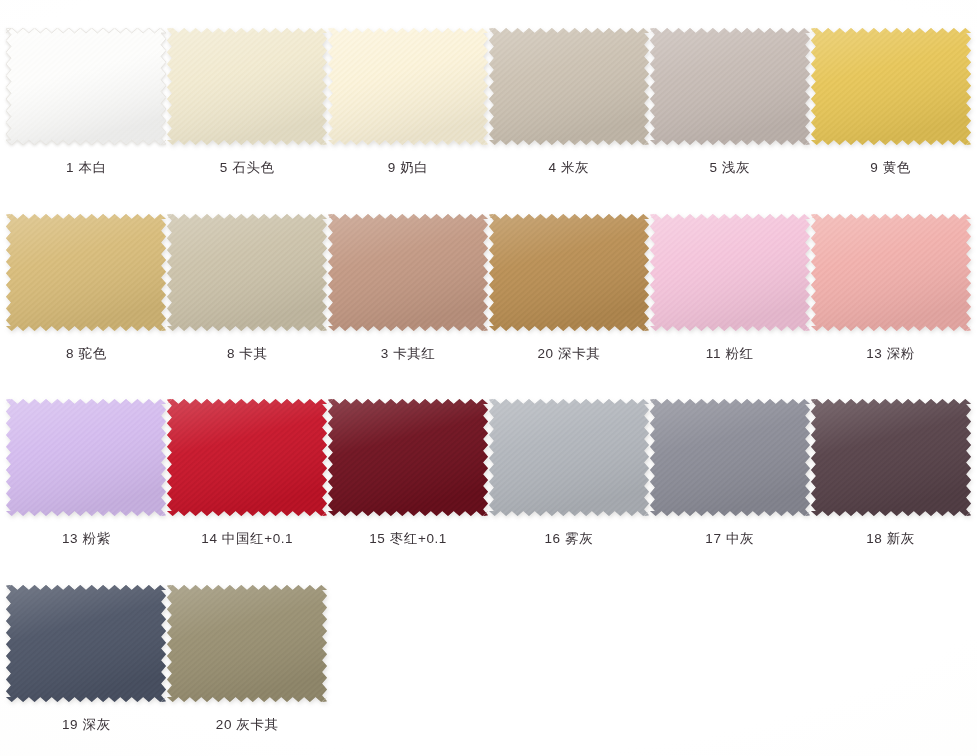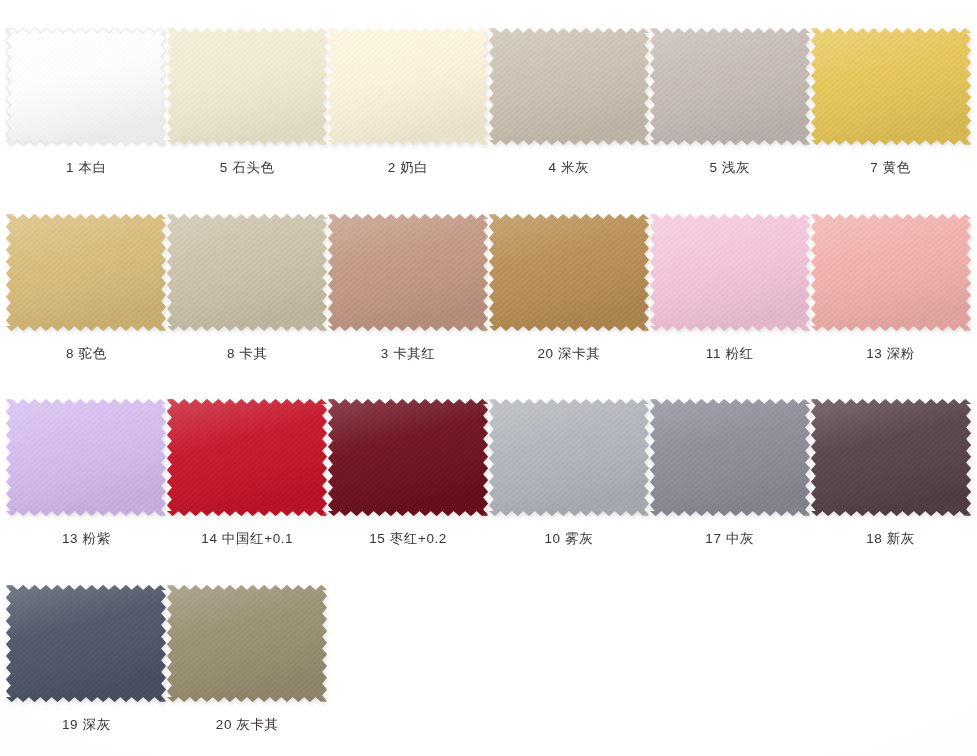--- a/index.html
+++ b/index.html
@@ -147,21 +147,21 @@
                 <path d="M0.00,5.00L5.71,0.00L11.43,5.00L17.14,0.00L22.86,5.00L28.57,0.00L34.29,5.00L40.00,0.00L45.71,5.00L51.43,0.00L57.14,5.00L62.86,0.00L68.57,5.00L74.29,0.00L80.00,5.00L85.71,0.00L91.43,5.00L97.14,0.00L102.86,5.00L108.57,0.00L114.29,5.00L120.00,0.00L125.71,5.00L131.43,0.00L137.14,5.00L142.86,0.00L148.57,5.00L154.29,0.00L160.00,5.00L155.00,5.00L160.00,10.85L155.00,16.70L160.00,22.55L155.00,28.40L160.00,34.25L155.00,40.10L160.00,45.95L155.00,51.80L160.00,57.65L155.00,63.50L160.00,69.35L155.00,75.20L160.00,81.05L155.00,86.90L160.00,92.75L155.00,98.60L160.00,104.45L155.00,110.30L160.00,116.15L155.00,117.00L160.00,112.00L154.29,117.00L148.57,112.00L142.86,117.00L137.14,112.00L131.43,117.00L125.71,112.00L120.00,117.00L114.29,112.00L108.57,117.00L102.86,112.00L97.14,117.00L91.43,112.00L85.71,117.00L80.00,112.00L74.29,117.00L68.57,112.00L62.86,117.00L57.14,112.00L51.43,117.00L45.71,112.00L40.00,117.00L34.29,112.00L28.57,117.00L22.86,112.00L17.14,117.00L11.43,112.00L5.71,117.00L0.00,112.00L5.00,112.00L0.00,106.15L5.00,100.30L0.00,94.45L5.00,88.60L0.00,82.75L5.00,76.90L0.00,71.05L5.00,65.20L0.00,59.35L5.00,53.50L0.00,47.65L5.00,41.80L0.00,35.95L5.00,30.10L0.00,24.25L5.00,18.40L0.00,12.55L5.00,6.70L0.00,0.85L5.00,0.00Z"></path>
               </clipPath>
             </defs>
             <g clip-path="url(#sw2-clip)">
               <rect width="160" height="117" fill="#fcf4dc"></rect>
               <rect width="160" height="117" fill="url(#sw2-twill)" opacity="0.5"></rect>
               <rect width="160" height="117" fill="url(#sw2-lg)"></rect>
             </g>
           </svg>
         </div>
-        <div class="swatch-label">2 奶白</div>
+        <div class="swatch-label">9 奶白</div>
       </div>
       <div class="swatch-cell">
         <div class="swatch-chip-wrap">
           <svg class="swatch-chip" viewBox="0 0 160 117" preserveAspectRatio="none">
             <defs>
               <pattern id="sw3-twill" width="4" height="4" patternUnits="userSpaceOnUse" patternTransform="rotate(-42)">
                 <rect width="4" height="4" fill="#cdc3b4"></rect>
                 <rect width="4" height="1.7" fill="#bdb2a2" opacity="0.8"></rect>
               </pattern>
               <linearGradient id="sw3-lg" x1="0" y1="0" x2="0.35" y2="1">
@@ -225,21 +225,21 @@
                 <path d="M0.00,5.00L5.71,0.00L11.43,5.00L17.14,0.00L22.86,5.00L28.57,0.00L34.29,5.00L40.00,0.00L45.71,5.00L51.43,0.00L57.14,5.00L62.86,0.00L68.57,5.00L74.29,0.00L80.00,5.00L85.71,0.00L91.43,5.00L97.14,0.00L102.86,5.00L108.57,0.00L114.29,5.00L120.00,0.00L125.71,5.00L131.43,0.00L137.14,5.00L142.86,0.00L148.57,5.00L154.29,0.00L160.00,5.00L155.00,5.00L160.00,10.85L155.00,16.70L160.00,22.55L155.00,28.40L160.00,34.25L155.00,40.10L160.00,45.95L155.00,51.80L160.00,57.65L155.00,63.50L160.00,69.35L155.00,75.20L160.00,81.05L155.00,86.90L160.00,92.75L155.00,98.60L160.00,104.45L155.00,110.30L160.00,116.15L155.00,117.00L160.00,112.00L154.29,117.00L148.57,112.00L142.86,117.00L137.14,112.00L131.43,117.00L125.71,112.00L120.00,117.00L114.29,112.00L108.57,117.00L102.86,112.00L97.14,117.00L91.43,112.00L85.71,117.00L80.00,112.00L74.29,117.00L68.57,112.00L62.86,117.00L57.14,112.00L51.43,117.00L45.71,112.00L40.00,117.00L34.29,112.00L28.57,117.00L22.86,112.00L17.14,117.00L11.43,112.00L5.71,117.00L0.00,112.00L5.00,112.00L0.00,106.15L5.00,100.30L0.00,94.45L5.00,88.60L0.00,82.75L5.00,76.90L0.00,71.05L5.00,65.20L0.00,59.35L5.00,53.50L0.00,47.65L5.00,41.80L0.00,35.95L5.00,30.10L0.00,24.25L5.00,18.40L0.00,12.55L5.00,6.70L0.00,0.85L5.00,0.00Z"></path>
               </clipPath>
             </defs>
             <g clip-path="url(#sw5-clip)">
               <rect width="160" height="117" fill="#e8c75a"></rect>
               <rect width="160" height="117" fill="url(#sw5-twill)" opacity="0.5"></rect>
               <rect width="160" height="117" fill="url(#sw5-lg)"></rect>
             </g>
           </svg>
         </div>
-        <div class="swatch-label">7 黄色</div>
+        <div class="swatch-label">9 黄色</div>
       </div>
       <div class="swatch-cell">
         <div class="swatch-chip-wrap">
           <svg class="swatch-chip" viewBox="0 0 160 117" preserveAspectRatio="none">
             <defs>
               <pattern id="sw6-twill" width="4" height="4" patternUnits="userSpaceOnUse" patternTransform="rotate(-42)">
                 <rect width="4" height="4" fill="#d9bd7c"></rect>
                 <rect width="4" height="1.7" fill="#c9ac69" opacity="0.8"></rect>
               </pattern>
               <linearGradient id="sw6-lg" x1="0" y1="0" x2="0.35" y2="1">
@@ -459,21 +459,21 @@
                 <path d="M0.00,5.00L5.71,0.00L11.43,5.00L17.14,0.00L22.86,5.00L28.57,0.00L34.29,5.00L40.00,0.00L45.71,5.00L51.43,0.00L57.14,5.00L62.86,0.00L68.57,5.00L74.29,0.00L80.00,5.00L85.71,0.00L91.43,5.00L97.14,0.00L102.86,5.00L108.57,0.00L114.29,5.00L120.00,0.00L125.71,5.00L131.43,0.00L137.14,5.00L142.86,0.00L148.57,5.00L154.29,0.00L160.00,5.00L155.00,5.00L160.00,10.85L155.00,16.70L160.00,22.55L155.00,28.40L160.00,34.25L155.00,40.10L160.00,45.95L155.00,51.80L160.00,57.65L155.00,63.50L160.00,69.35L155.00,75.20L160.00,81.05L155.00,86.90L160.00,92.75L155.00,98.60L160.00,104.45L155.00,110.30L160.00,116.15L155.00,117.00L160.00,112.00L154.29,117.00L148.57,112.00L142.86,117.00L137.14,112.00L131.43,117.00L125.71,112.00L120.00,117.00L114.29,112.00L108.57,117.00L102.86,112.00L97.14,117.00L91.43,112.00L85.71,117.00L80.00,112.00L74.29,117.00L68.57,112.00L62.86,117.00L57.14,112.00L51.43,117.00L45.71,112.00L40.00,117.00L34.29,112.00L28.57,117.00L22.86,112.00L17.14,117.00L11.43,112.00L5.71,117.00L0.00,112.00L5.00,112.00L0.00,106.15L5.00,100.30L0.00,94.45L5.00,88.60L0.00,82.75L5.00,76.90L0.00,71.05L5.00,65.20L0.00,59.35L5.00,53.50L0.00,47.65L5.00,41.80L0.00,35.95L5.00,30.10L0.00,24.25L5.00,18.40L0.00,12.55L5.00,6.70L0.00,0.85L5.00,0.00Z"></path>
               </clipPath>
             </defs>
             <g clip-path="url(#sw14-clip)">
               <rect width="160" height="117" fill="#70111f"></rect>
               <rect width="160" height="117" fill="url(#sw14-twill)" opacity="0.5"></rect>
               <rect width="160" height="117" fill="url(#sw14-lg)"></rect>
             </g>
           </svg>
         </div>
-        <div class="swatch-label">15 枣红+0.2</div>
+        <div class="swatch-label">15 枣红+0.1</div>
       </div>
       <div class="swatch-cell">
         <div class="swatch-chip-wrap">
           <svg class="swatch-chip" viewBox="0 0 160 117" preserveAspectRatio="none">
             <defs>
               <pattern id="sw15-twill" width="4" height="4" patternUnits="userSpaceOnUse" patternTransform="rotate(-42)">
                 <rect width="4" height="4" fill="#b3b7bd"></rect>
                 <rect width="4" height="1.7" fill="#a3a7ae" opacity="0.8"></rect>
               </pattern>
               <linearGradient id="sw15-lg" x1="0" y1="0" x2="0.35" y2="1">
@@ -485,21 +485,21 @@
                 <path d="M0.00,5.00L5.71,0.00L11.43,5.00L17.14,0.00L22.86,5.00L28.57,0.00L34.29,5.00L40.00,0.00L45.71,5.00L51.43,0.00L57.14,5.00L62.86,0.00L68.57,5.00L74.29,0.00L80.00,5.00L85.71,0.00L91.43,5.00L97.14,0.00L102.86,5.00L108.57,0.00L114.29,5.00L120.00,0.00L125.71,5.00L131.43,0.00L137.14,5.00L142.86,0.00L148.57,5.00L154.29,0.00L160.00,5.00L155.00,5.00L160.00,10.85L155.00,16.70L160.00,22.55L155.00,28.40L160.00,34.25L155.00,40.10L160.00,45.95L155.00,51.80L160.00,57.65L155.00,63.50L160.00,69.35L155.00,75.20L160.00,81.05L155.00,86.90L160.00,92.75L155.00,98.60L160.00,104.45L155.00,110.30L160.00,116.15L155.00,117.00L160.00,112.00L154.29,117.00L148.57,112.00L142.86,117.00L137.14,112.00L131.43,117.00L125.71,112.00L120.00,117.00L114.29,112.00L108.57,117.00L102.86,112.00L97.14,117.00L91.43,112.00L85.71,117.00L80.00,112.00L74.29,117.00L68.57,112.00L62.86,117.00L57.14,112.00L51.43,117.00L45.71,112.00L40.00,117.00L34.29,112.00L28.57,117.00L22.86,112.00L17.14,117.00L11.43,112.00L5.71,117.00L0.00,112.00L5.00,112.00L0.00,106.15L5.00,100.30L0.00,94.45L5.00,88.60L0.00,82.75L5.00,76.90L0.00,71.05L5.00,65.20L0.00,59.35L5.00,53.50L0.00,47.65L5.00,41.80L0.00,35.95L5.00,30.10L0.00,24.25L5.00,18.40L0.00,12.55L5.00,6.70L0.00,0.85L5.00,0.00Z"></path>
               </clipPath>
             </defs>
             <g clip-path="url(#sw15-clip)">
               <rect width="160" height="117" fill="#b3b7bd"></rect>
               <rect width="160" height="117" fill="url(#sw15-twill)" opacity="0.5"></rect>
               <rect width="160" height="117" fill="url(#sw15-lg)"></rect>
             </g>
           </svg>
         </div>
-        <div class="swatch-label">10 雾灰</div>
+        <div class="swatch-label">16 雾灰</div>
       </div>
       <div class="swatch-cell">
         <div class="swatch-chip-wrap">
           <svg class="swatch-chip" viewBox="0 0 160 117" preserveAspectRatio="none">
             <defs>
               <pattern id="sw16-twill" width="4" height="4" patternUnits="userSpaceOnUse" patternTransform="rotate(-42)">
                 <rect width="4" height="4" fill="#8d8e99"></rect>
                 <rect width="4" height="1.7" fill="#7e7f8a" opacity="0.8"></rect>
               </pattern>
               <linearGradient id="sw16-lg" x1="0" y1="0" x2="0.35" y2="1">

